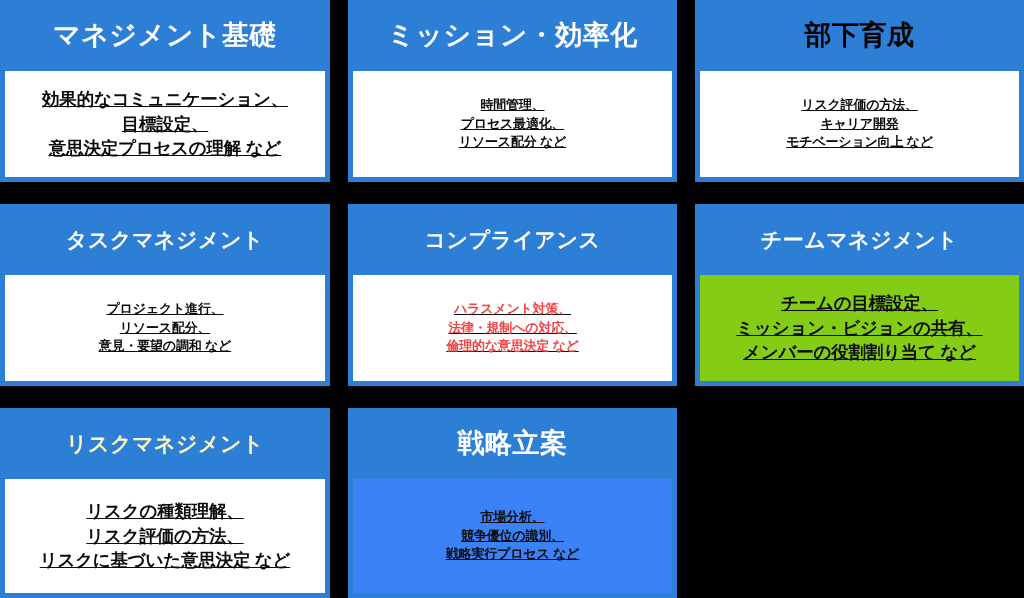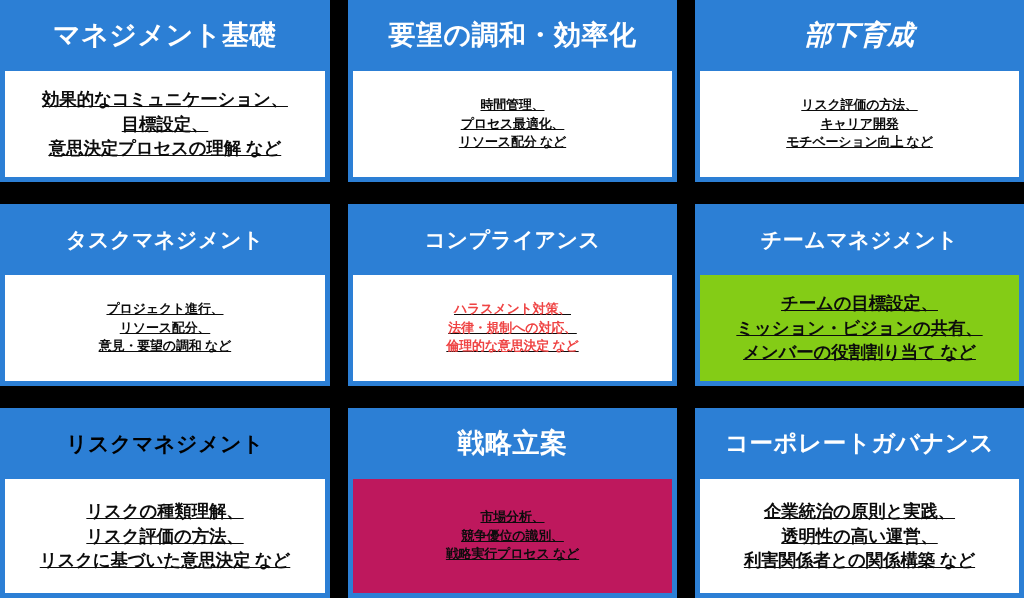--- a/index.html
+++ b/index.html
@@ -111,36 +111,36 @@
 目標設定、
 意思決定プロセスの理解 など</div>
       </div>
     </div>
   </div>
 
   <div class="gap-cell"></div>
 
   <div class="card" style="--accent: #2c7fd5;">
     <div class="card-header">
-      <div class="card-title" style="color: rgb(255, 255, 255);">要望の調和・効率化</div>
+      <div class="card-title" style="color: rgb(255, 255, 255);">ミッション・効率化</div>
     </div>
     <div class="card-body-wrap">
       <div class="card-body" style="background: rgb(255, 255, 255);">
         <div class="card-body-text" style="color: rgb(12, 12, 12);">時間管理、
 プロセス最適化、
 リソース配分 など</div>
       </div>
     </div>
   </div>
 
   <div class="gap-cell"></div>
 
   <div class="card" style="--accent: #2c7fd5;">
     <div class="card-header">
-      <div class="card-title" style="color: #ffffff; font-style: italic;">部下育成</div>
+      <div class="card-title" style="color: #000000;">部下育成</div>
     </div>
     <div class="card-body-wrap">
       <div class="card-body" style="background: rgb(255, 255, 255);">
         <div class="card-body-text" style="color: rgb(12, 12, 12);">リスク評価の方法、
 キャリア開発
 モチベーション向上 など</div>
       </div>
     </div>
   </div>
 
@@ -194,54 +194,42 @@
   </div>
 
   <div class="gap-cell"></div>
   <div class="gap-cell"></div>
   <div class="gap-cell"></div>
   <div class="gap-cell"></div>
   <div class="gap-cell"></div>
 
   <div class="card" style="--accent: #2c7fd5;">
     <div class="card-header">
-      <div class="card-title title-sm" style="color: #000000;">リスクマネジメント</div>
+      <div class="card-title title-sm" style="color: #fef9c3;">リスクマネジメント</div>
     </div>
     <div class="card-body-wrap">
       <div class="card-body body-sm" style="background: rgb(255, 255, 255);">
         <div class="card-body-text" style="color: rgb(12, 12, 12);">リスクの種類理解、
 リスク評価の方法、
 リスクに基づいた意思決定 など</div>
       </div>
     </div>
   </div>
 
   <div class="gap-cell"></div>
 
   <div class="card" style="--accent: #2c7fd5;">
     <div class="card-header">
       <div class="card-title" style="color: rgb(255, 255, 255);">戦略立案</div>
     </div>
     <div class="card-body-wrap">
-      <div class="card-body" style="background: #be185d; justify-content: center;">
+      <div class="card-body" style="background: #3b82f6; justify-content: center;">
         <div class="card-body-text" style="color: rgb(12, 12, 12);">市場分析、
 競争優位の識別、
 戦略実行プロセス など</div>
       </div>
     </div>
   </div>
 
   <div class="gap-cell"></div>
 
-  <div class="card" style="--accent: #2c7fd5;">
-    <div class="card-header">
-      <div class="card-title title-xs" style="color: rgb(255, 255, 255);">コーポレートガバナンス</div>
-    </div>
-    <div class="card-body-wrap">
-      <div class="card-body body-sm" style="background: rgb(255, 255, 255);">
-        <div class="card-body-text" style="color: rgb(12, 12, 12);">企業統治の原則と実践、
-透明性の高い運営、
-利害関係者との関係構築 など</div>
-      </div>
-    </div>
-  </div>
 
 </div>
 
 </body></html>

